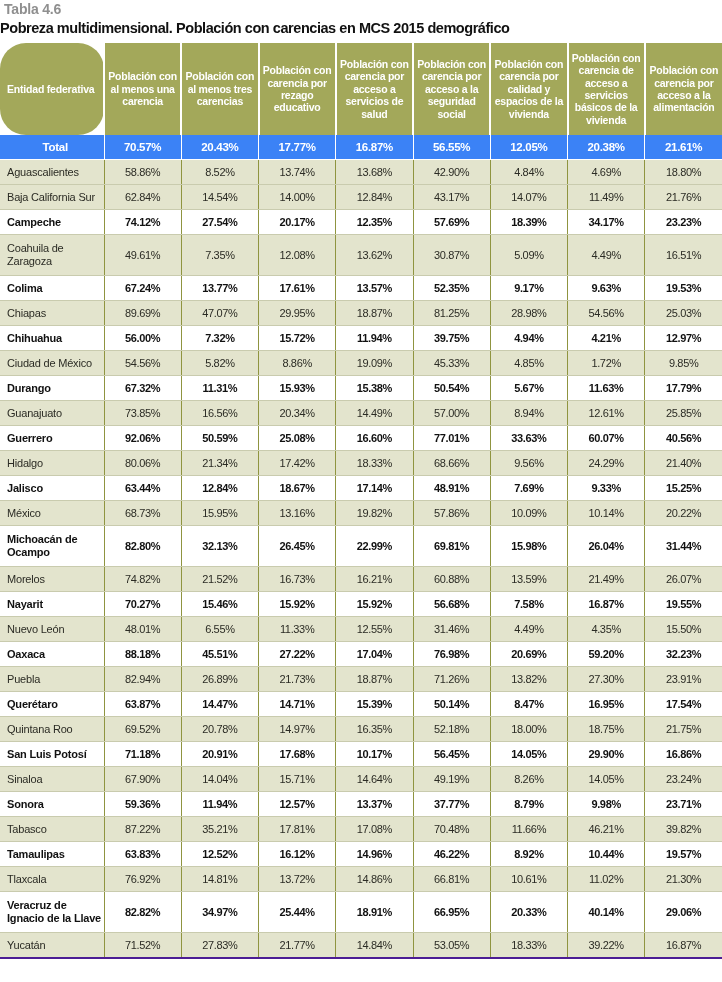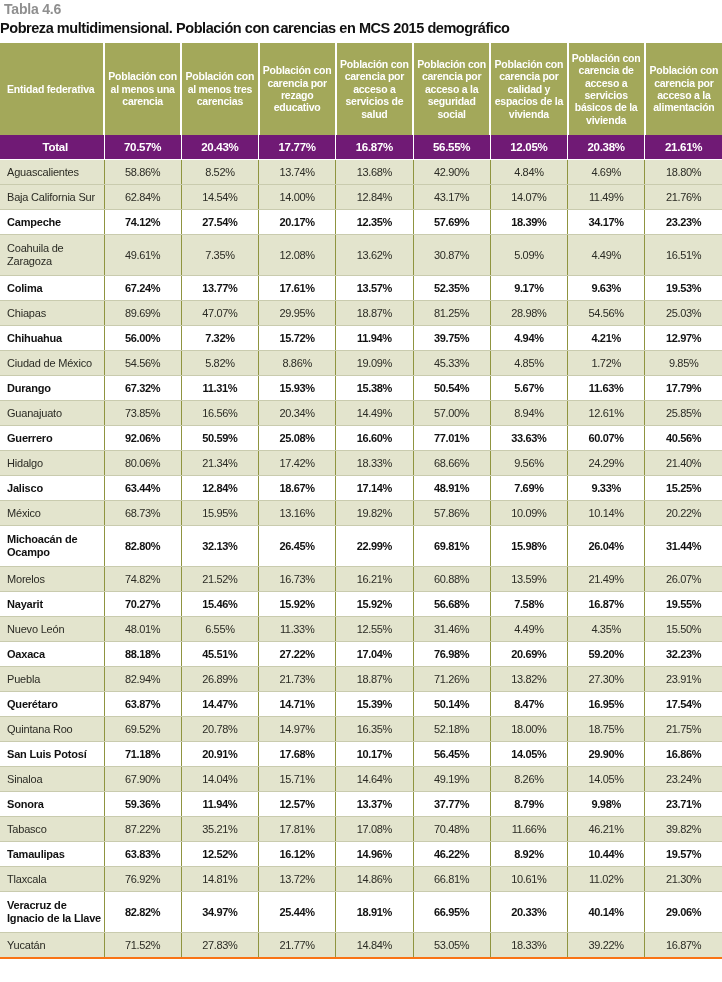--- a/index.html
+++ b/index.html
@@ -59,24 +59,25 @@
     border-right: 2px solid #ffffff;
     padding: 5px 3px;
     height: 92px;
     box-sizing: border-box;
   }
   thead th:last-child { border-right: none; }
   thead th.ent {
     text-align: left;
     padding-left: 7px;
     letter-spacing: -0.2px;
+    border-radius: 26px;
   }
   
   tr.total td {
-    background: #701a75;
+    background: #3b82f6;
     color: #ffffff;
     font-size: 11.5px;
     font-weight: bold;
     text-align: center;
     height: 24px;
     letter-spacing: -0.3px;
     border-right: 1px solid #ffffff;
     border-bottom: 1px solid #ffffff;
   }
   tr.total td:last-child { border-right: none; }
@@ -102,21 +103,21 @@
     border-bottom: 1px solid #c9cbae;
   }
   tbody td:last-child { border-right: none; }
   tbody td.ent {
     text-align: left;
     padding-left: 7px;
     letter-spacing: -0.2px;
     line-height: 13px;
   }
   tbody tr.tall td { height: 40px; }
-  tbody tr:last-child td { border-bottom: 2px solid #f97316; }
+  tbody tr:last-child td { border-bottom: 2px solid #4c1d95; }
   .col-ent { width: 104px; }
   .col-v   { width: 77.25px; }
 </style>
 </head>
 <body>
 
 <div class="page">
 
   <div class="tabla-label">Tabla 4.6</div>
 

